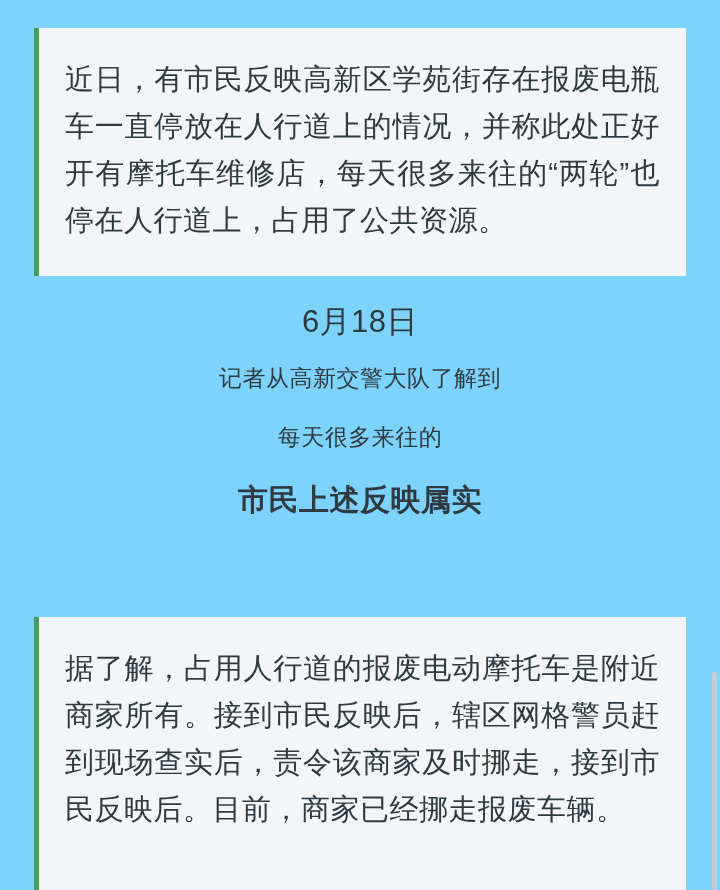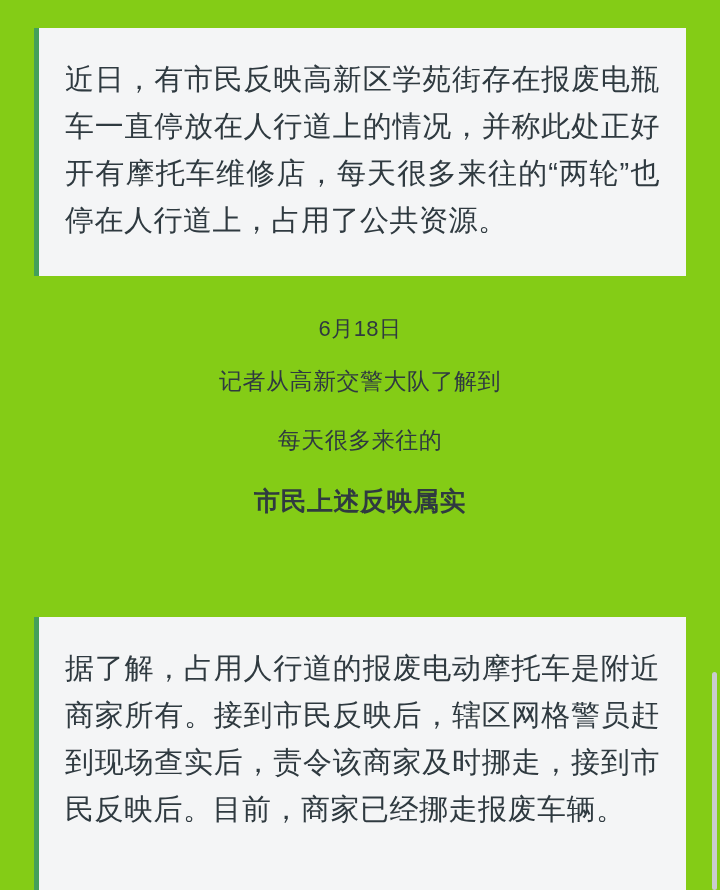--- a/index.html
+++ b/index.html
@@ -11,21 +11,21 @@
     height: 890px;
     background: #ffffff;
     font-family: "Liberation Sans", sans-serif;
     overflow: hidden;
     position: relative;
   }
   .page {
     position: relative;
     width: 720px;
     height: 890px;
-    background: #84cc16;
+    background: #7dd3fc;
   }
   
   .quote-block {
     position: absolute;
     left: 34px;
     width: 652px;
     background: #f4f5f6;
     border-left: 5px solid #43a05a;
     box-sizing: border-box;
   }
@@ -50,34 +50,34 @@
     top: 300px;
     width: 652px;
     text-align: center;
   }
   .center-line {
     display: block;
     color: #2f3a40;
     font-family: "Liberation Sans", sans-serif;
   }
   .line-date {
-    font-size: 22px;
+    font-size: 31px;
     line-height: 1.0;
-    margin-top: 18px;
+    margin-top: 6px;
     margin-bottom: 30px;
     letter-spacing: 0.5px;
   }
   .line-normal {
     font-size: 23px;
     line-height: 1.0;
     margin-bottom: 36px;
     letter-spacing: 0.5px;
   }
   .line-bold {
-    font-size: 26px;
+    font-size: 30px;
     line-height: 1.0;
     font-weight: bold;
     margin-bottom: 30px;
     letter-spacing: 0.5px;
   }
   
   .scrollbar {
     position: absolute;
     right: 3px;
     top: 672px;

